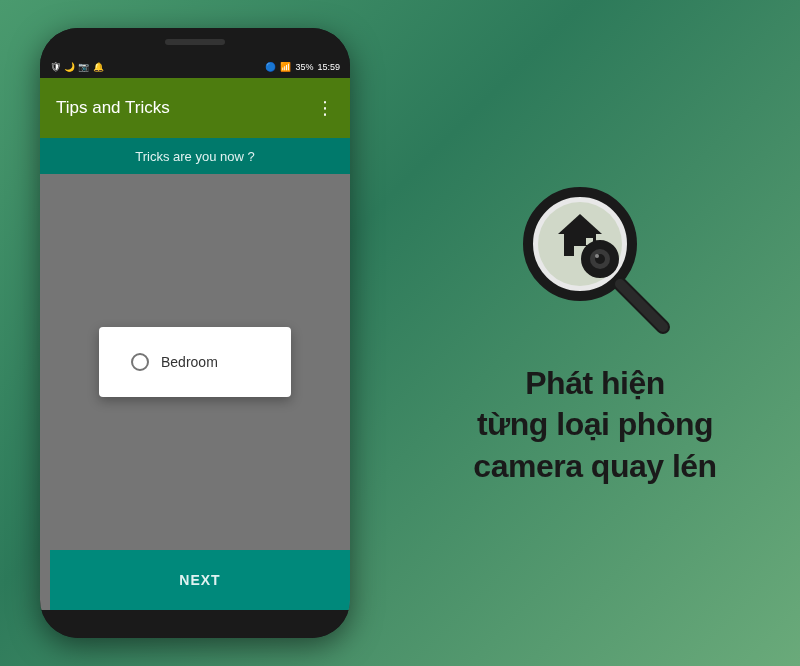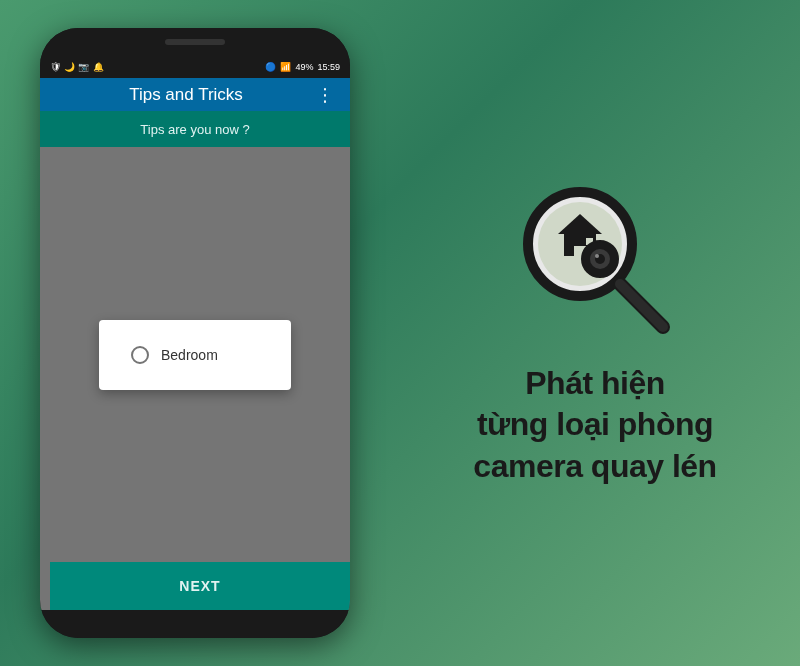--- a/index.html
+++ b/index.html
@@ -87,27 +87,26 @@
     .app-screen {
       flex: 1;
       background: #757575;
       display: flex;
       flex-direction: column;
       overflow: hidden;
     }
 
     
     .app-toolbar {
-      height: 33px;
-      background: #0369a1;
+      height: 60px;
+      background: #4d7c0f;
       display: flex;
       align-items: center;
       padding: 0 16px;
       flex-shrink: 0;
-      text-align: center;
     }
 
     .app-title {
       flex: 1;
       color: #fff;
       font-size: 17px;
       font-weight: 500;
     }
 
     .toolbar-menu-icon {
@@ -168,21 +167,21 @@
       background: #fff;
     }
 
     .radio-label {
       font-size: 14px;
       color: #333;
     }
 
     
     .bottom-bar {
-      height: 48px;
+      height: 60px;
       background: #00897b;
       display: flex;
       align-items: center;
       justify-content: center;
       flex-shrink: 0;
       margin-left: 10px;
     }
 
     .next-btn {
       color: #e0f2f1;
@@ -251,34 +250,34 @@
     <div class="status-bar">
       <div class="status-left">
         <span class="status-icon">🛡</span>
         <span class="status-icon">🌙</span>
         <span class="status-icon">📷</span>
         <span class="status-icon">🔔</span>
       </div>
       <div class="status-right">
         <span>🔵</span>
         <span>📶</span>
-        <span>49%</span>
+        <span>35%</span>
         <span>15:59</span>
       </div>
     </div>
 
     <div class="app-screen">
 
       <div class="app-toolbar">
         <span class="app-title">Tips and Tricks</span>
         <span class="toolbar-menu-icon">⋮</span>
       </div>
 
       <div class="subtitle-bar">
-        <span class="subtitle-text">Tips are you now ?</span>
+        <span class="subtitle-text">Tricks are you now ?</span>
       </div>
 
       <div class="main-content">
 
         <div class="dialog-card">
           <div class="radio-option">
             <div class="radio-circle"></div>
             <span class="radio-label">Bedroom</span>
           </div>
         </div>

